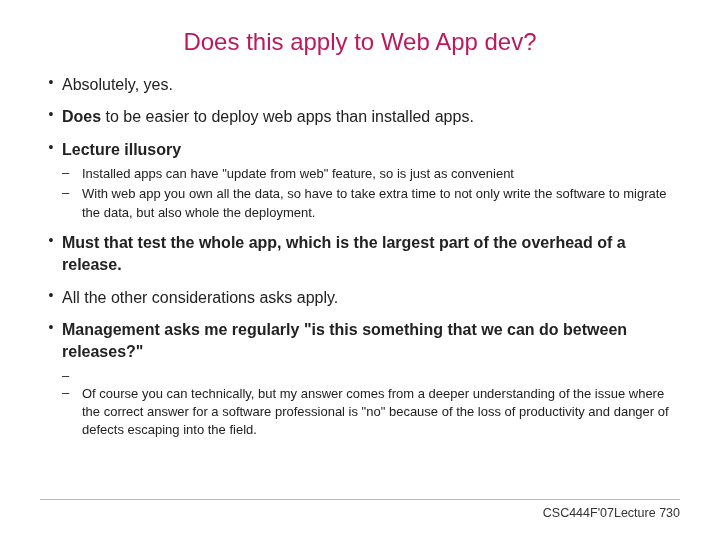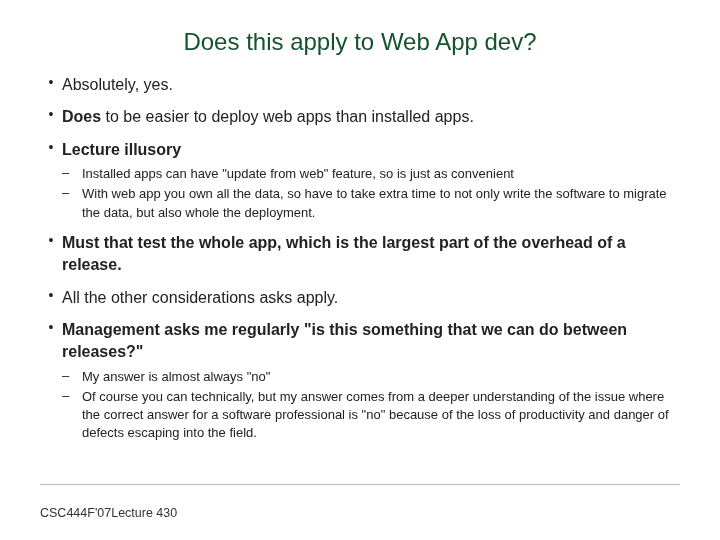--- a/index.html
+++ b/index.html
@@ -17,21 +17,21 @@
       height: 540px;
       padding: 28px 40px 20px 40px;
       display: flex;
       flex-direction: column;
     }
     .title {
       text-align: center;
       font-size: 24px;
       font-weight: normal;
       margin-bottom: 18px;
-      color: #14532d;
+      color: #be185d;
     }
     .content {
       flex: 1;
       display: flex;
       flex-direction: column;
       gap: 0px;
     }
     .bullet-group {
       margin-bottom: 6px;
     }
@@ -68,27 +68,27 @@
       font-size: 13px;
       color: #222;
     }
     .sub-bullet-text {
       font-size: 13px;
       line-height: 1.4;
       color: #222;
     }
     .footer {
       display: flex;
-      justify-content: flex-start;
+      justify-content: flex-end;
       align-items: flex-end;
       margin-top: 8px;
       font-size: 12.5px;
       color: #333;
       border-top: 1px solid #bbb;
-      padding-top: 21px;
+      padding-top: 6px;
     }
   </style>
 </head>
 <body>
 
 <div class="slide">
   <div class="title">Does this apply to Web App dev?</div>
 
   <div class="content">
 
@@ -146,29 +146,28 @@
     <div class="bullet-group">
       <div class="bullet-item">
         <span class="bullet-dot">•</span>
         <span class="bullet-text">
           <span class="bold">Management asks me regularly "is this something that we can do between releases?"</span>
         </span>
       </div>
       <div class="sub-bullets">
         <div class="sub-bullet">
           <span class="sub-bullet-dash">–</span>
-          <span class="sub-bullet-text">My answer is almost always "no"</span>
         </div>
         <div class="sub-bullet">
           <span class="sub-bullet-dash">–</span>
           <span class="sub-bullet-text">Of course you can technically, but my answer comes from a deeper understanding of the issue where the correct answer for a software professional is "no" because of the loss of productivity and danger of defects escaping into the field.</span>
         </div>
       </div>
     </div>
 
   </div>
 
   <div class="footer">
     <span>CSC444F'07</span>
-    <span>Lecture 4</span>
+    <span>Lecture 7</span>
     <span>30</span>
   </div>
 </div>
 
 </body></html>

